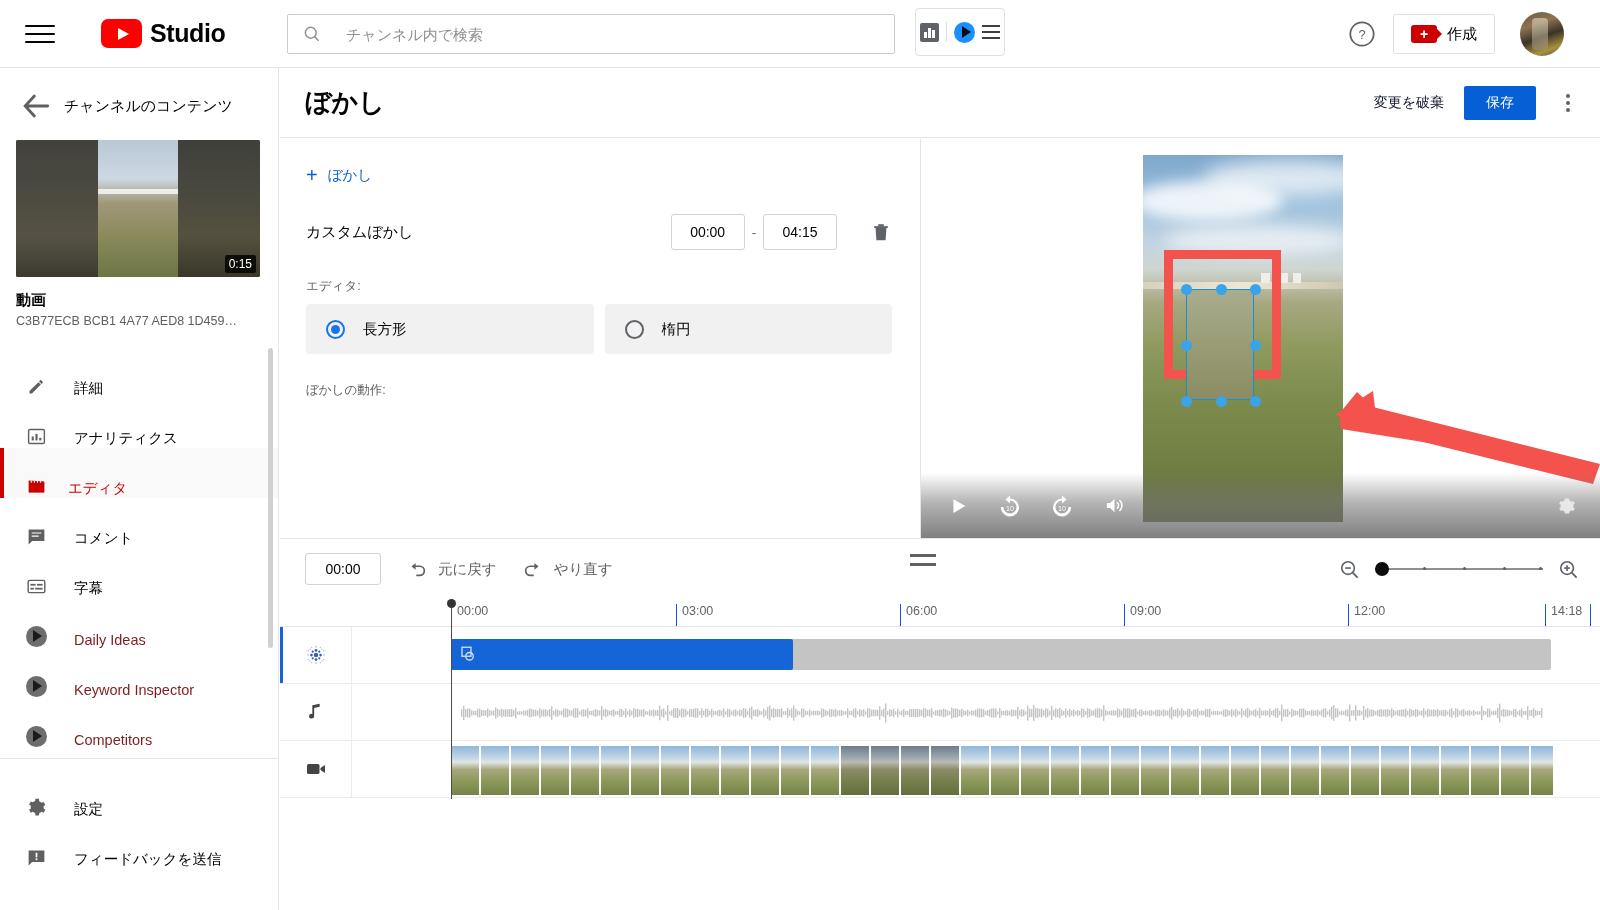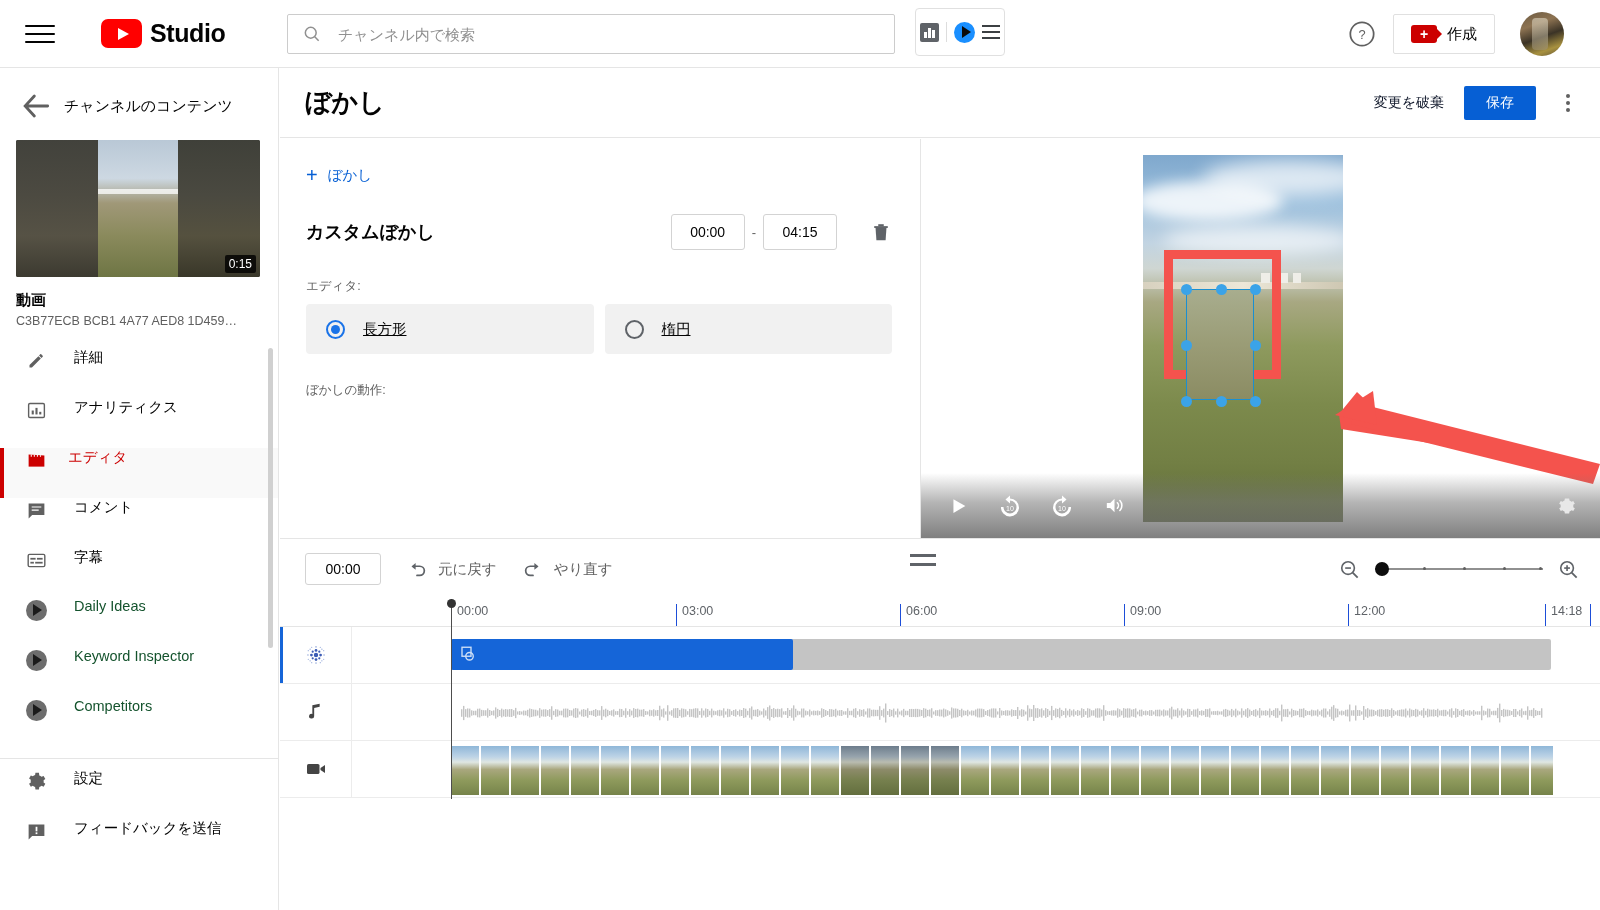--- a/index.html
+++ b/index.html
@@ -25,21 +25,21 @@
     display: flex; align-items: center; justify-content: center; }
   .yt-logo .tri { width: 0; height: 0; border-left: 11px solid #fff;
     border-top: 6.5px solid transparent; border-bottom: 6.5px solid transparent; margin-left: 3px; }
   .brand-text { font-size: 25px; font-weight: 700; letter-spacing: -0.4px; margin-left: 8px; color: #030303;
     font-family: "Liberation Sans", sans-serif; }
 
   .searchwrap { position: absolute; left: 287px; top: 14px; width: 608px; height: 40px;
     border: 1px solid #ccc; border-radius: 2px; display: flex; align-items: center; background: #fff; }
   .search-icon { margin-left: 14px; width: 20px; height: 20px; flex: 0 0 20px; }
   .search-input { border: none; outline: none; flex: 1; font-size: 15px;
-    margin-left: 16px; color: #606060; background: transparent;
+    margin-left: 24px; color: #606060; background: transparent;
     font-family: "Liberation Sans", "DejaVu Sans", sans-serif; }
   .search-input::placeholder { color: #909090; }
 
   .ext-toolbar { position: absolute; left: 915px; top: 8px; height: 48px; width: 90px;
     border: 1px solid #e0e0e0; border-radius: 4px; background: #fff;
     display: flex; align-items: center; justify-content: center; gap: 7px; }
   .ext-chart { width: 19px; height: 19px; background: #5f6368; border-radius: 2px;
     display: flex; align-items: flex-end; justify-content: center; gap: 1.5px; padding-bottom: 4px; cursor: pointer; }
   .ext-chart i { display: block; width: 2.5px; background: #fff; }
   .ext-div { width: 1px; height: 20px; background: #ddd; }
@@ -85,28 +85,28 @@
   .thumb .right { left: 162px; width: 82px;
     background: linear-gradient(180deg,#3f4039 0%,#4a4940 40%,#55513f 70%,#393729 100%); }
   .thumb .mid:after { content:""; position:absolute; left:0; top:36%; width:100%; height:5px;
     background: rgba(255,255,255,.75); }
   .thumb .dur { position: absolute; right: 4px; bottom: 4px; background: rgba(0,0,0,.8);
     color: #fff; font-size: 12px; padding: 2px 4px; border-radius: 2px; line-height: 1.2; }
   .vid-label { margin: 14px 16px 0 16px; font-size: 15px; font-weight: 700; color: #030303; }
   .vid-id { margin: 4px 16px 0 16px; font-size: 12.5px; color: #606060; white-space: nowrap; overflow: hidden; }
 
   .navlist { margin-top: 20px; }
-  .navitem { position: relative; display: flex; align-items: flex-start; height: 50px;
+  .navitem { position: relative; display: flex; align-items: flex-end; height: 50px;
     padding-left: 24px; gap: 26px; cursor: pointer; }
   .navitem .nlabel { font-size: 14.5px; color: #030303;
     font-family: "Liberation Sans", "DejaVu Sans", sans-serif; }
   .navitem.active { background: #f9f9f9; gap: 20px; }
   .navitem.active:before { content: ""; position: absolute; left: 0; top: 0; width: 4px; height: 100%; background: #c00; }
   .navitem.active .nlabel { color: #c00; }
-  .navitem.dim .nlabel { color: #14532d; }
+  .navitem.dim .nlabel { color: #7f1d1d; }
   .nicon { width: 24px; height: 24px; flex: 0 0 24px; display: flex; align-items: center; justify-content: center; }
   .ext-circ { width: 21px; height: 21px; border-radius: 50%; background: #6d6d6d;
     display: flex; align-items: center; justify-content: center; }
   .ext-circ .t { width: 0; height: 0; border-left: 9px solid #1a1a1a;
     border-top: 6px solid transparent; border-bottom: 6px solid transparent; margin-left: 3px; }
   .nav-div { height: 1px; background: #e5e5e5; margin: 10px 0; }
   .sb-scroll { position: absolute; right: 5px; top: 280px; width: 5px; height: 300px;
     background: #d0d0d0; border-radius: 3px; cursor: pointer; }
 
   
@@ -122,31 +122,31 @@
     justify-content: center; gap: 3px; cursor: pointer; }
   .kebab i { width: 4px; height: 4px; border-radius: 50%; background: #606060; display: block; }
 
   
   .blurpanel { position: absolute; top: 139px; left: 280px; width: 641px; height: 399px;
     background: #fff; border-right: 1px solid #e5e5e5; padding: 26px 28px 0 26px; }
   .add-blur { display: inline-flex; align-items: center; gap: 10px; color: #065fd4;
     font-size: 14.5px; cursor: pointer; }
   .add-blur .pl { font-size: 20px; line-height: 1; }
   .blur-row { display: flex; align-items: center; margin-top: 28px; }
-  .blur-row .name { font-size: 18px; color: #030303; font-weight: bold; }
+  .blur-row .name { font-size: 15px; color: #030303; }
   .time-grp { margin-left: auto; display: flex; align-items: center; gap: 7px; }
   .time-box { width: 74px; height: 36px; border: 1px solid #d3d3d3; border-radius: 3px;
     display: flex; align-items: center; justify-content: center; font-size: 14px; color: #030303;
     background: #fff; cursor: text; }
   .dash { color: #606060; font-size: 13px; }
   .trash { width: 22px; height: 26px; margin-left: 26px; cursor: pointer; }
   .sec-label { margin-top: 28px; font-size: 12.5px; color: #606060; }
   .opt-row { display: flex; gap: 11px; margin-top: 9px; }
   .opt { flex: 1; height: 50px; background: #f1f1f1; border-radius: 4px;
-    display: flex; align-items: center; padding: 0 20px; cursor: pointer; text-decoration: underline; }
+    display: flex; align-items: center; padding: 0 20px; cursor: pointer; }
   .radio { width: 19px; height: 19px; border-radius: 50%; border: 2px solid #5f6368;
     flex: 0 0 19px; display: flex; align-items: center; justify-content: center; }
   .radio.on { border-color: #1a73e8; }
   .radio.on:after { content: ""; width: 9px; height: 9px; border-radius: 50%; background: #1a73e8; }
   .opt .olabel { font-size: 14.5px; color: #030303; margin-left: 18px;
     font-family: "Liberation Sans", "DejaVu Sans", sans-serif; }
   .shape-prev { margin-left: auto; }
   .sq { width: 25px; height: 27px; background: #4d4d4d; }
   .ci { width: 27px; height: 27px; background: #4d4d4d; border-radius: 50%; }
 

